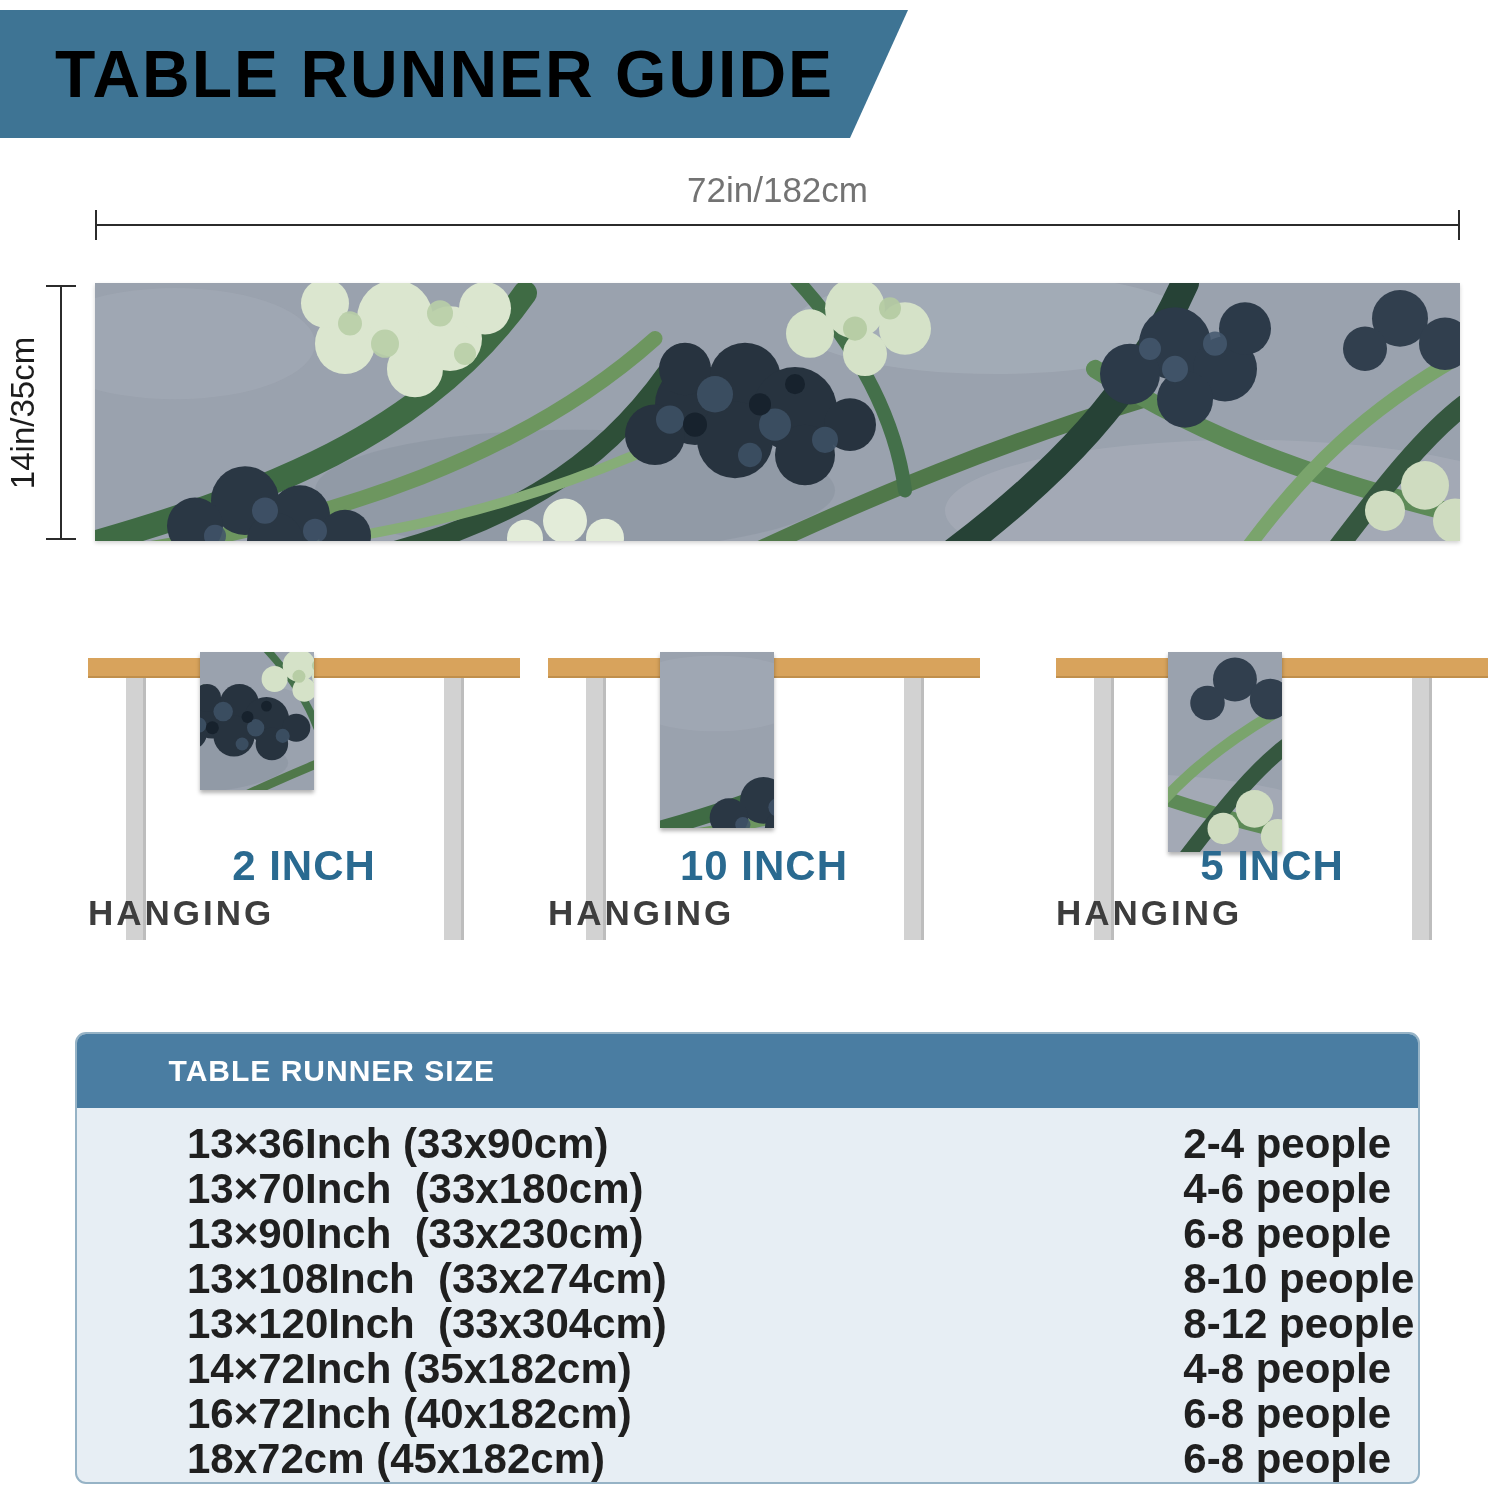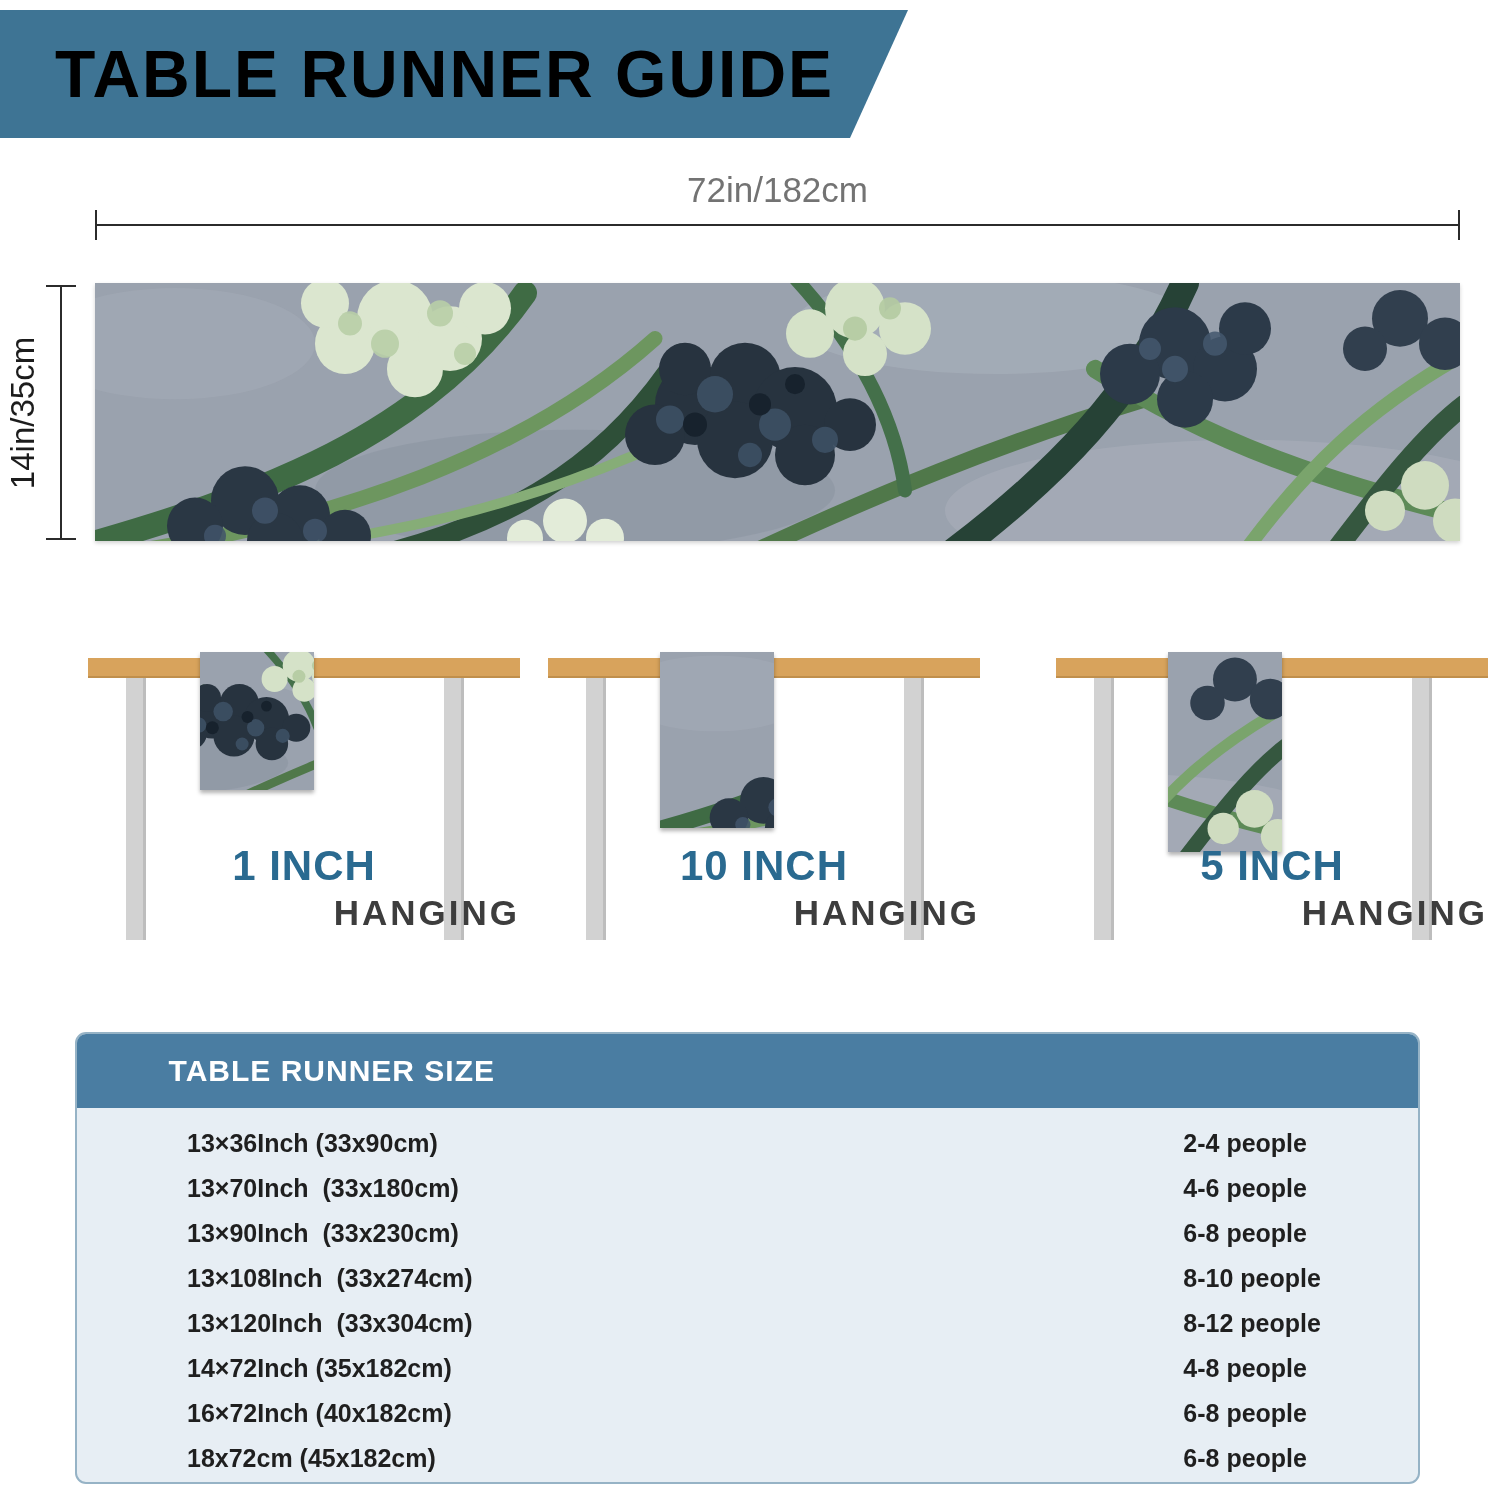--- a/index.html
+++ b/index.html
@@ -126,21 +126,21 @@
   .drape svg { width: 100%; height: 100%; display: block; }
 
   .size-label {
     position: absolute; top: 192px; width: 100%;
     text-align: center;
     font-size: 42px; font-weight: bold;
     color: #2a6a90; letter-spacing: 1px;
   }
   .hang-label {
     position: absolute; top: 243px; width: 100%;
-    text-align: right;
+    text-align: left;
     font-size: 35px; font-weight: bold;
     color: #3d3d3d; letter-spacing: 3px;
   }
 
   
   .size-table {
     position: absolute;
     left: 75px; top: 1032px;
     width: 1345px; height: 452px;
     background: #e7eef4;
@@ -160,21 +160,21 @@
     font-size: 30px; letter-spacing: 1px;
     white-space: nowrap;
   }
   .header-size    { left: 19%; }
   .header-persons { left: 87.5%; }
 
   .size-table-body { padding-top: 13px; }
   .size-row {
     display: flex; align-items: center;
     height: 45px;
-    font-size: 25px; font-weight: bold; color: #1f1f1f;
+    font-size: 42px; font-weight: bold; color: #1f1f1f;
   }
   .cell-size {
     flex: 0 0 82.5%;
     padding-left: 110px;
     white-space: nowrap;
   }
   .cell-persons { flex: 1; white-space: nowrap; }
 </style>
 </head>
 <body>
@@ -317,21 +317,21 @@
 
     <div class="figure f1">
       <div class="leg left"></div>
       <div class="leg right"></div>
       <div class="tabletop"></div>
       <div class="drape">
         <svg viewBox="0 0 1365 255" preserveAspectRatio="xMidYMid slice">
             <use href="#runner-art"></use>
           </svg>
       </div>
-      <div class="size-label">1 INCH</div>
+      <div class="size-label">2 INCH</div>
       <div class="hang-label">HANGING</div>
     </div>
 
     <div class="figure f2">
       <div class="leg left"></div>
       <div class="leg right"></div>
       <div class="tabletop"></div>
       <div class="drape">
         <svg viewBox="0 0 1365 255" preserveAspectRatio="xMinYMid slice">
             <use href="#runner-art"></use>

